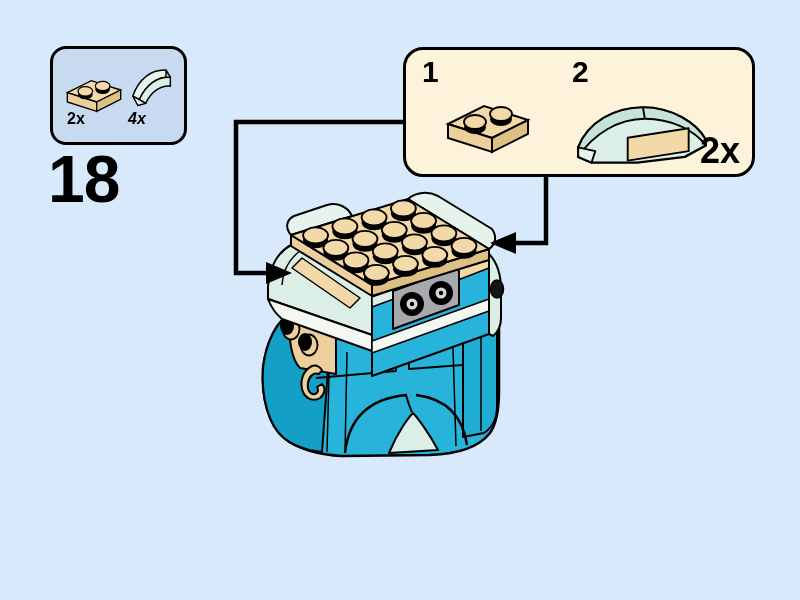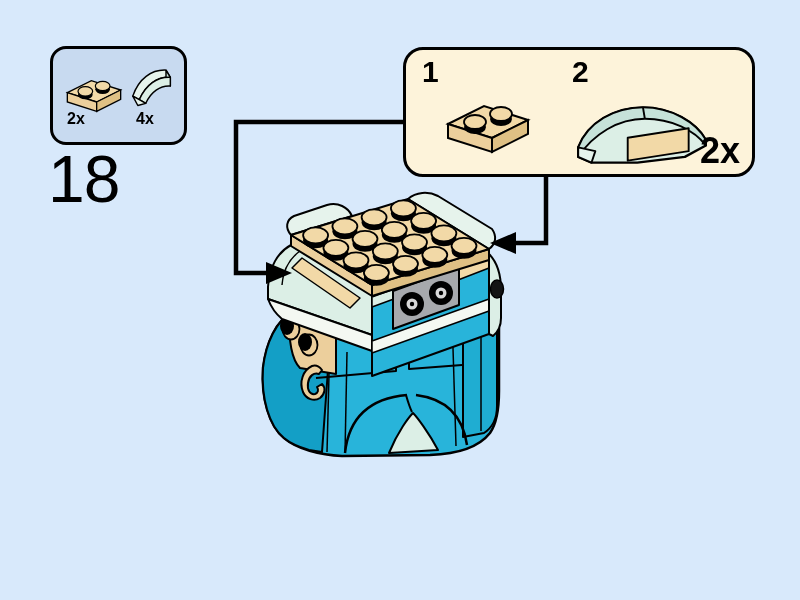--- a/index.html
+++ b/index.html
@@ -11,24 +11,24 @@
   .scene{position:absolute;left:0;top:0;width:800px;height:600px;}
   .parts-box{
     position:absolute;left:50px;top:46px;width:137px;height:99px;
     box-sizing:border-box;border:3px solid #000;border-radius:16px;
     background:var(--panel-blue,#c8daf0);
   }
   .parts-box .icon-plate{position:absolute;left:9px;top:23px;width:64px;height:44px;}
   .parts-box .icon-slope{position:absolute;left:74px;top:11px;width:52px;height:52px;}
   .parts-box .cnt{position:absolute;top:61px;font-size:16px;font-weight:bold;}
   .parts-box .cnt.c1{left:14px;}
-  .parts-box .cnt.c2{left:83px;}
+  .parts-box .cnt.c2{left:75px;font-style:italic;}
   .step-number{
     position:absolute;left:48px;top:146px;
-    font-size:66px;font-weight:normal;line-height:1;letter-spacing:-1px;
+    font-size:66px;font-weight:bold;line-height:1;letter-spacing:-1px;
   }
   .substep-box{
     position:absolute;left:403px;top:47px;width:352px;height:130px;
     box-sizing:border-box;border:3px solid #000;border-radius:20px;
     background:var(--cream,#fdf3da);
   }
   .substep-box .num{position:absolute;top:5px;font-size:30px;font-weight:bold;}
   .substep-box .num.n1{left:16px;}
   .substep-box .num.n2{left:166px;}
   .substep-box .icon-plate{position:absolute;left:34px;top:44px;width:96px;height:64px;}

